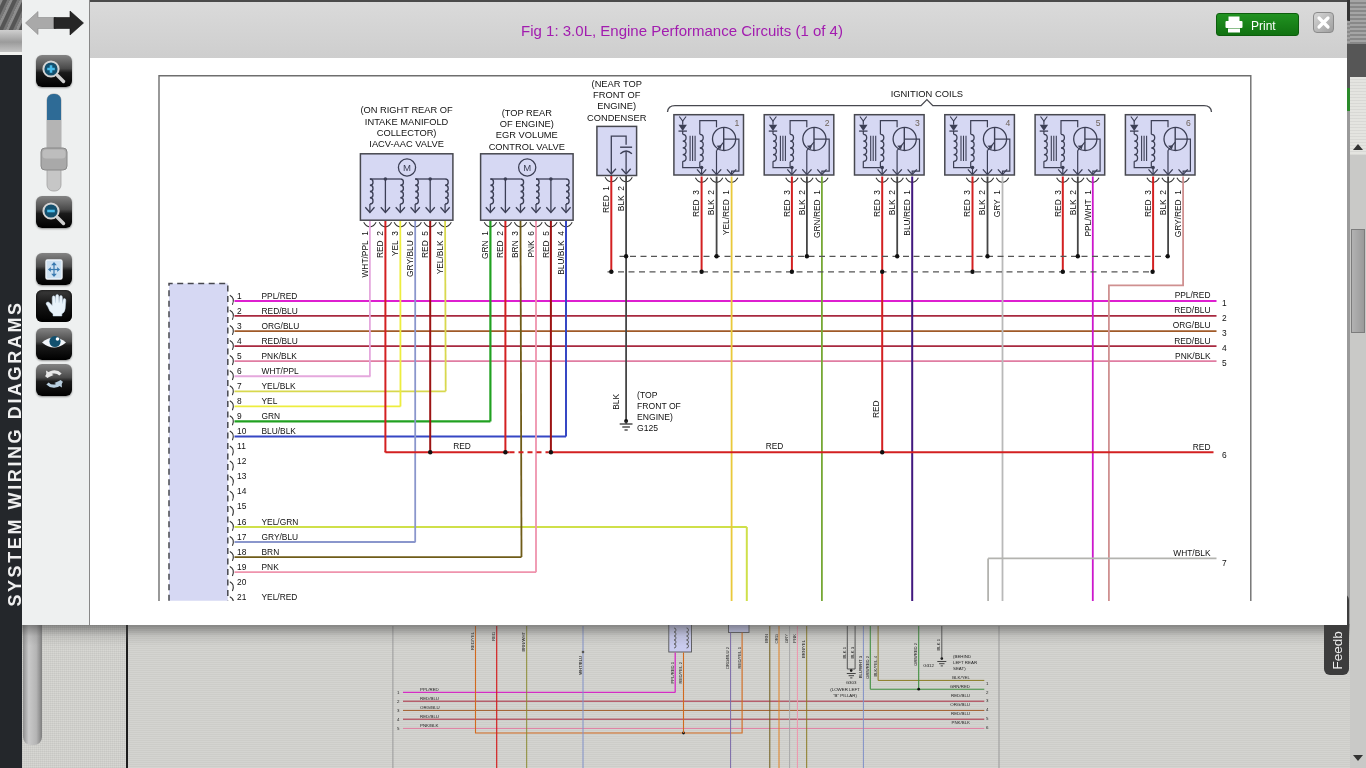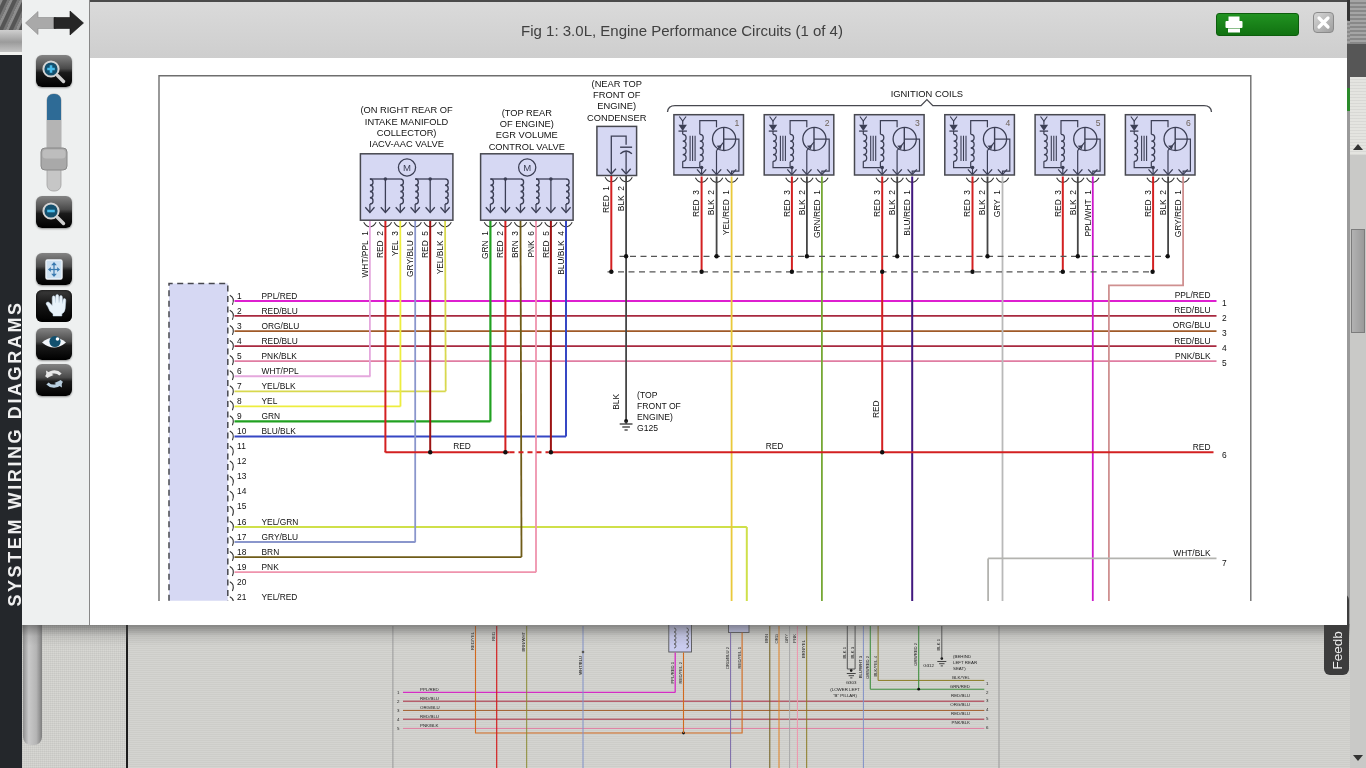--- a/index.html
+++ b/index.html
@@ -42,25 +42,25 @@
   #sb-down{left:1353px;top:755px;width:0;height:0;border-left:5px solid transparent;
     border-right:5px solid transparent;border-top:6px solid #333;}
   
   #feedb{left:1324px;top:594px;width:25px;height:81px;background:#3d3d3d;border-radius:6px;z-index:5;}
   #feedb span{position:absolute;left:-26px;top:29px;width:78px;transform:rotate(-90deg);
     color:#eee;font-size:13.5px;}
   
   #toolbar{left:22px;top:0;width:67px;height:625px;background:#eef0f0;border-right:1px solid #888;z-index:10;}
   #mheader{left:90px;top:0;width:1257px;height:58px;background:linear-gradient(#dadada,#cecece);
     border-top:2px solid #4a4a4a;box-sizing:border-box;z-index:10;}
-  #mtitle{left:90px;top:22px;width:1184px;text-align:center;font-size:15px;color:#404040;z-index:11;}
+  #mtitle{left:90px;top:22px;width:1184px;text-align:center;font-size:15px;color:#a21caf;z-index:11;}
   #canvas{left:90px;top:58px;width:1257px;height:567px;background:#fff;z-index:10;}
   #printbtn{left:1216px;top:13px;width:83px;height:23px;border-radius:3px;z-index:12;
     background:linear-gradient(#219221,#117211);border:1px solid #0d5e0d;box-sizing:border-box;}
-  #printbtn .ptxt{position:absolute;left:34px;top:4.5px;color:#fff;font-size:12px;margin-top:38px;}
+  #printbtn .ptxt{position:absolute;left:34px;top:4.5px;color:#fff;font-size:12px;}
   #closebtn{left:1313px;top:12px;width:21px;height:21px;border-radius:4px;z-index:12;
     background:linear-gradient(135deg,#d6d6d6,#9e9e9e);border:1px solid #8a8a8a;box-sizing:border-box;}
   
   .tbtn{position:absolute;left:36px;width:36px;height:32px;border-radius:6px;
     background:linear-gradient(#848484,#4a4a4a 42%,#1a1a1a 55%,#000);
     box-shadow:0 1px 2px rgba(0,0,0,.4);z-index:11;}
   #b-zin{top:55px;}
   #b-zout{top:196px;}
   #b-fit{top:253px;}
   #b-hand{top:290px;background:linear-gradient(#3c3c3c,#161616 45%,#000);box-shadow:inset 0 0 3px #000;}

